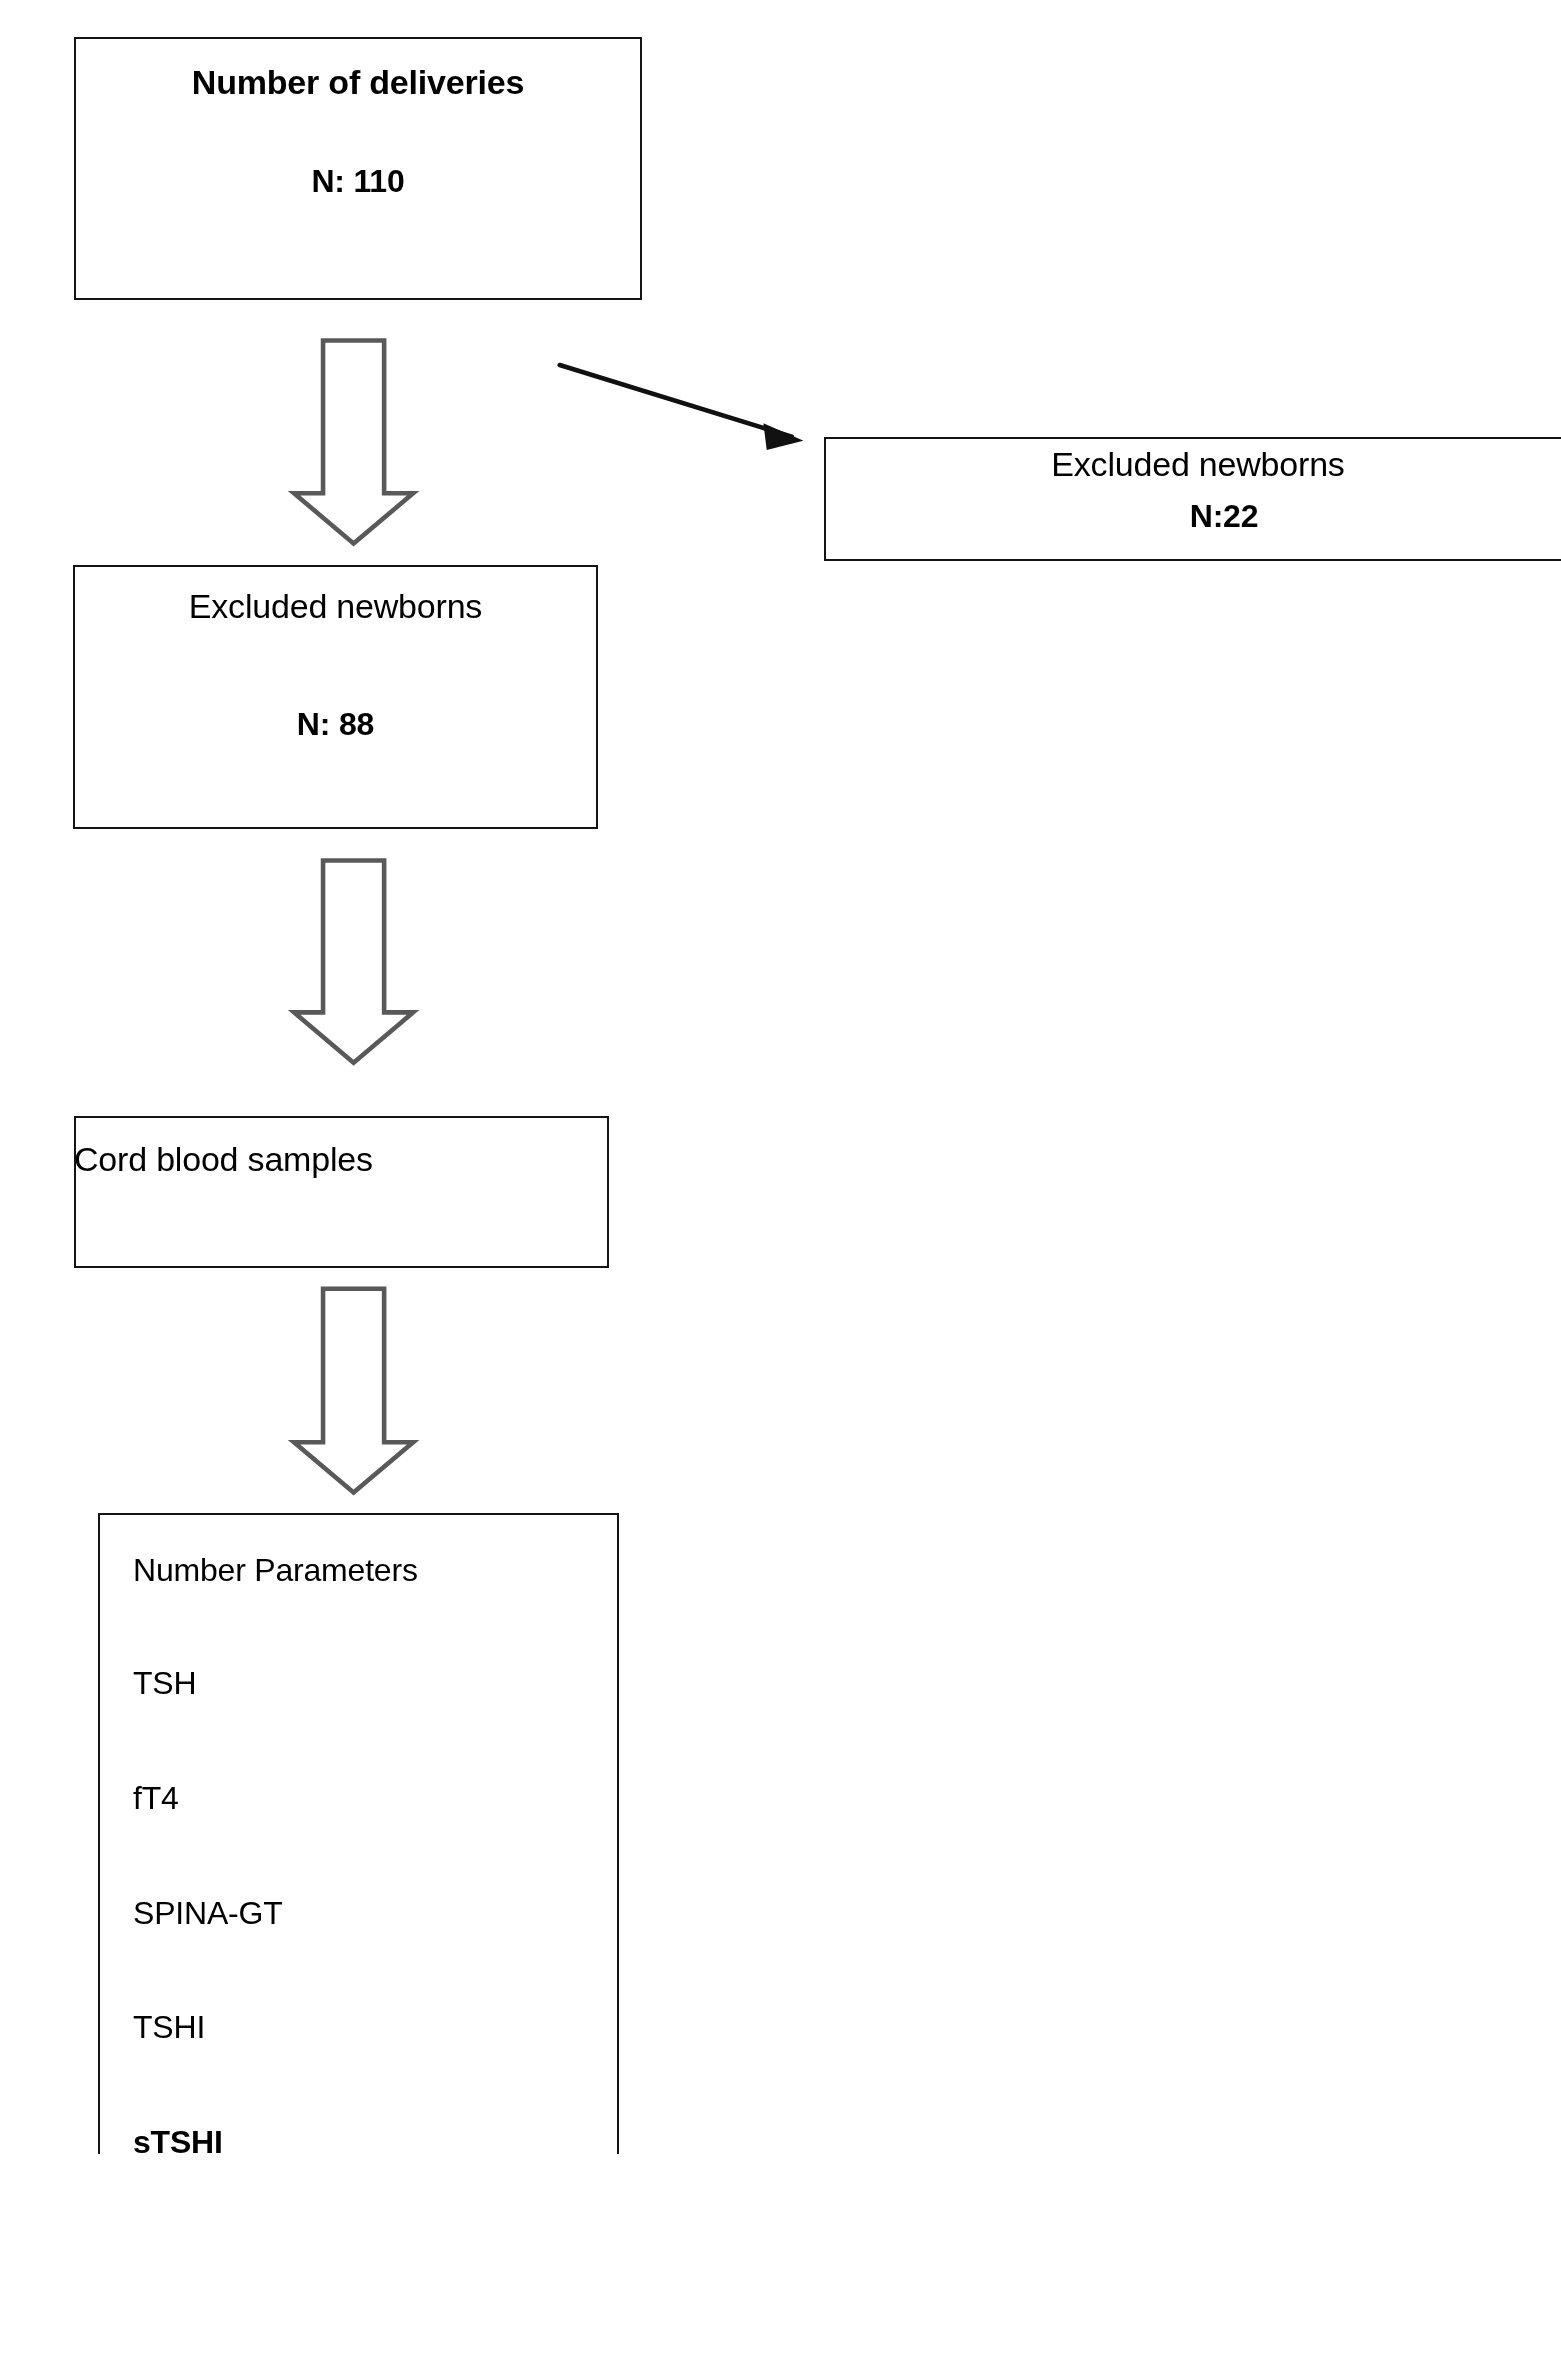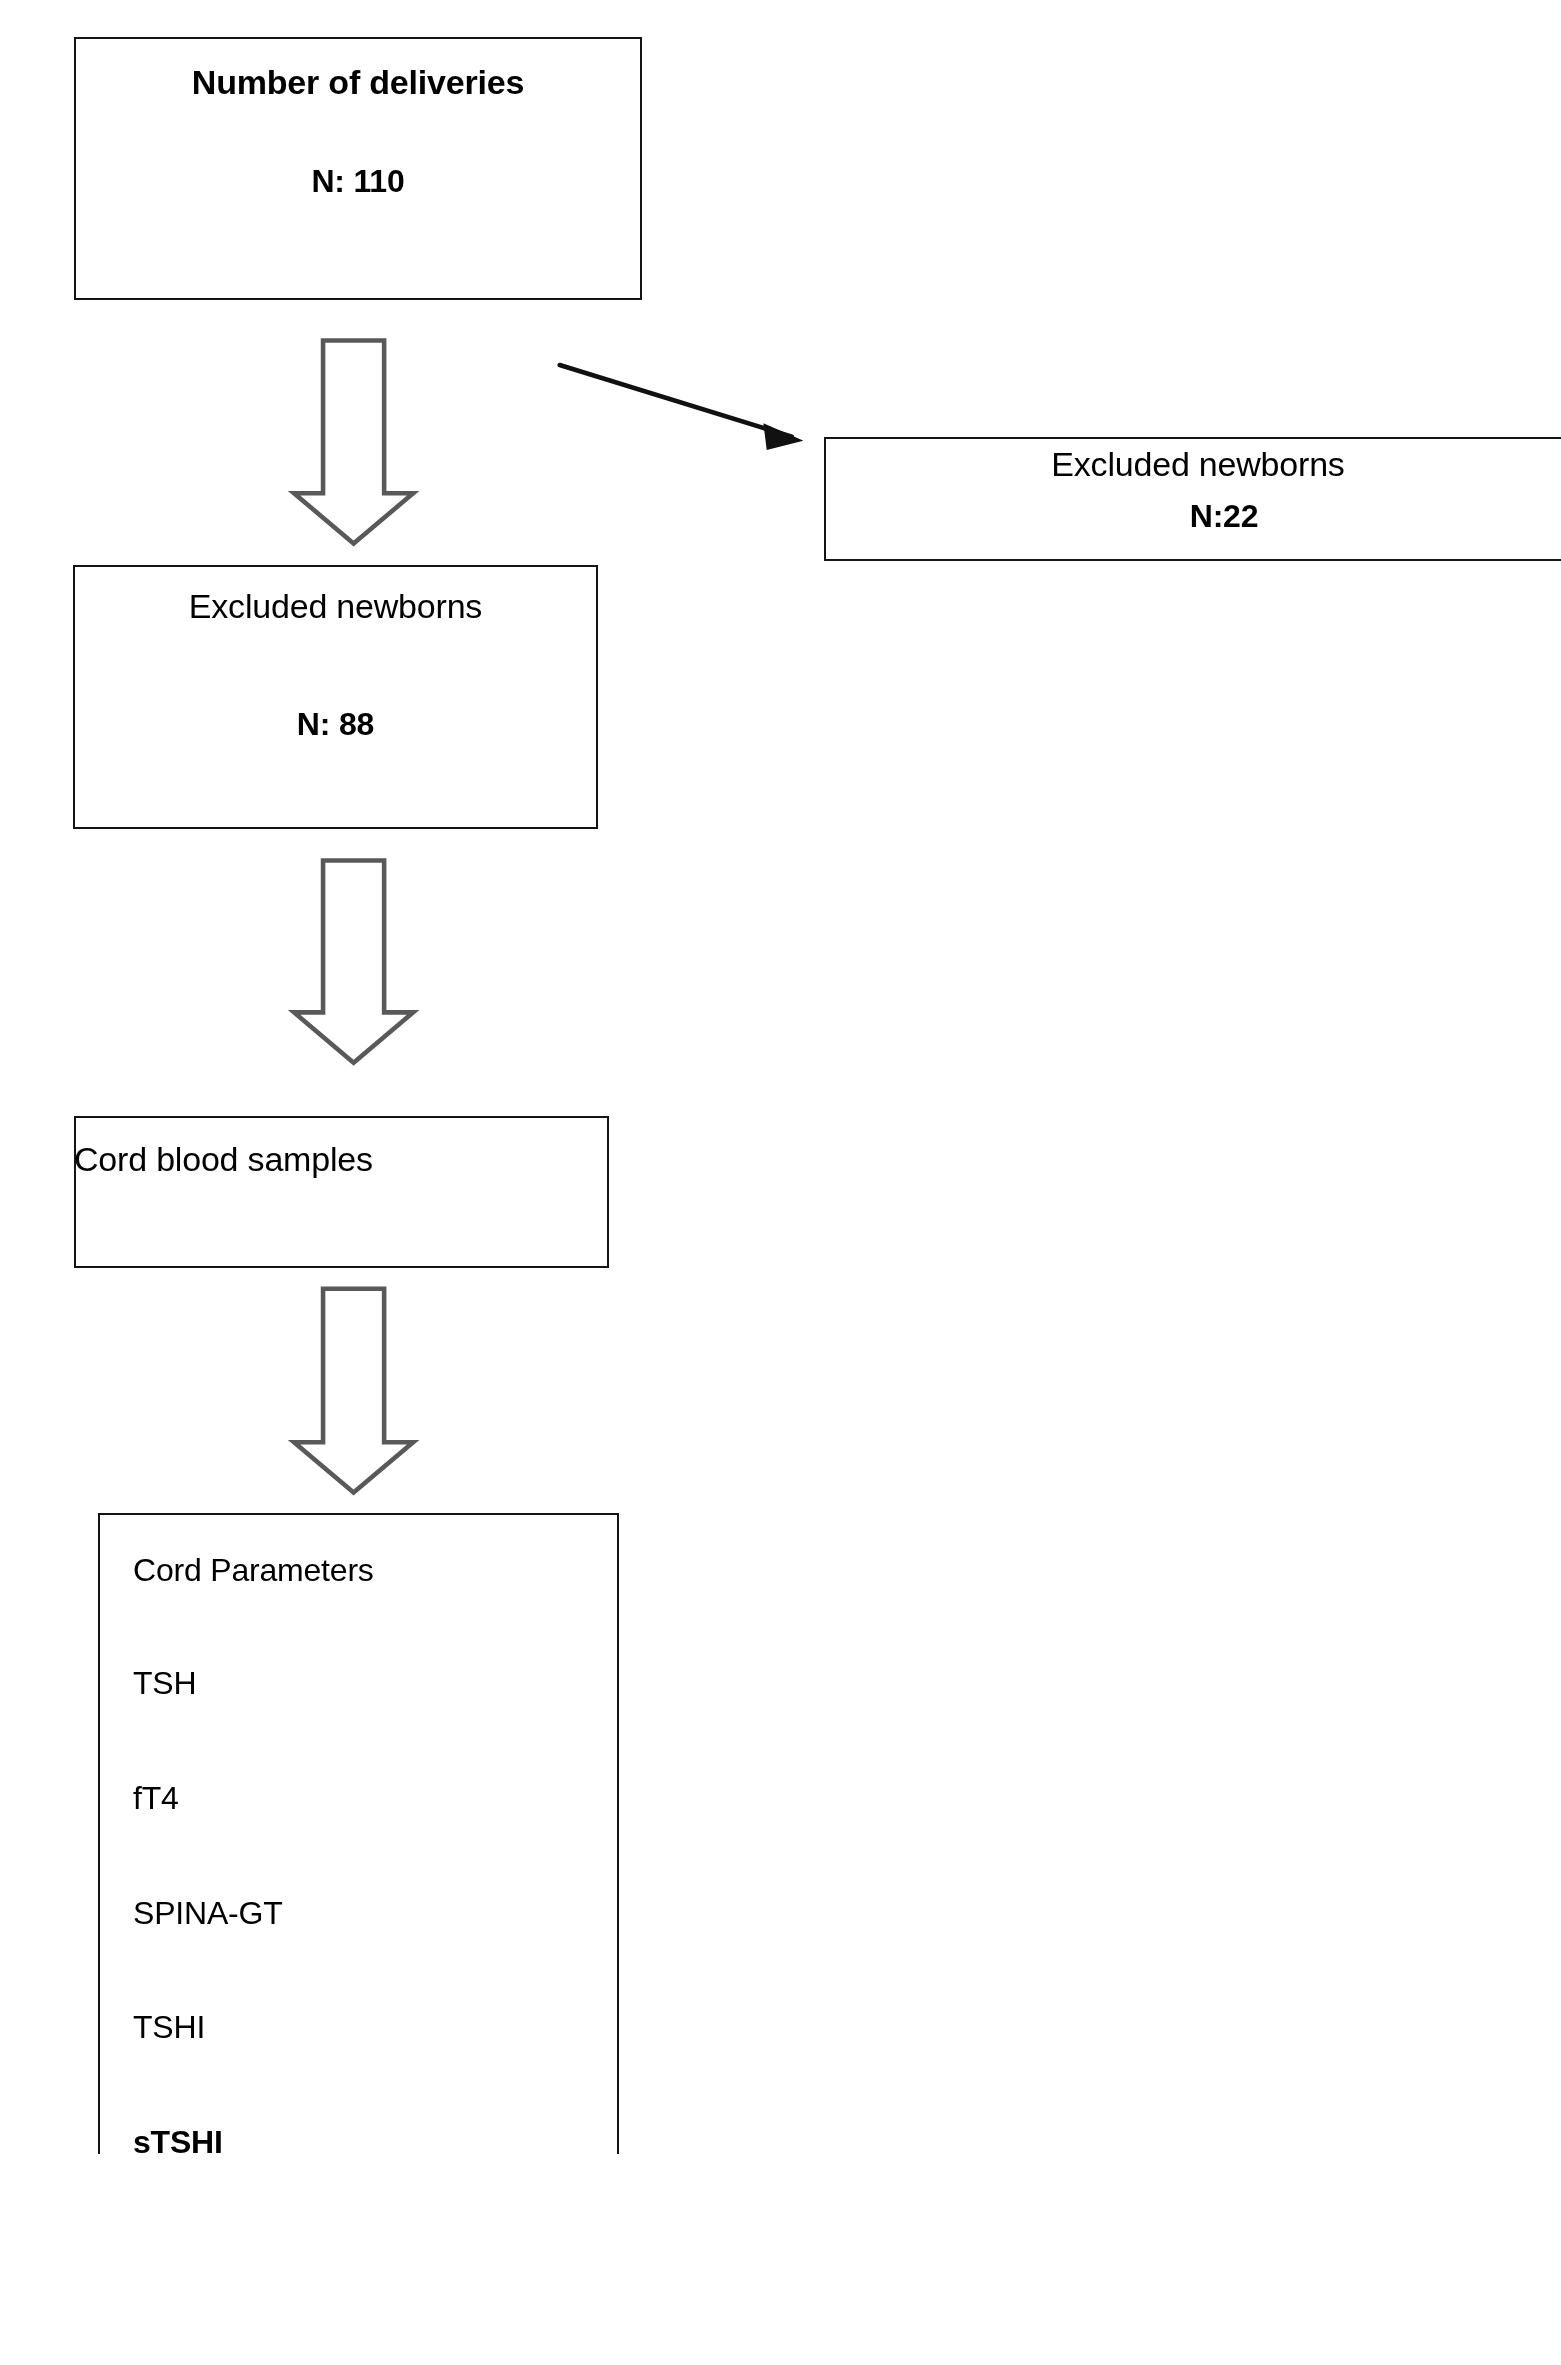--- a/index.html
+++ b/index.html
@@ -78,21 +78,21 @@
   </div>
   <div class="node-text title-reg" style="left:37px; top:589px; width:525px; text-align:center;">Excluded newborns</div>
   <div class="node-text count-reg" style="left:37px; top:708px; width:525px; text-align:center;">N: 88</div>
 
   <div class="node-box" style="left:38px; top:1116px; width:535px; height:152px;">
   </div>
   <div class="node-text title-reg" style="left:38px; top:1142px; width:535px; ">Cord blood samples</div>
 
   <div class="node-box" style="left:62px; top:1513px; width:521px; height:812px;">
   </div>
-  <div class="node-text param-reg" style="left:97px; top:1554px;">Cord Parameters</div>
+  <div class="node-text param-reg" style="left:97px; top:1554px;">Number Parameters</div>
 
   <div class="node-text param-reg" style="left:97px; top:1667px;">TSH</div>
   <div class="node-text param-reg" style="left:97px; top:1782px;">fT4</div>
   <div class="node-text param-reg" style="left:97px; top:1897px;">SPINA-GT</div>
   <div class="node-text param-reg" style="left:97px; top:2011px;">TSHI</div>
   <div class="node-text param-reg" style="left:97px; top:2126px;font-weight:bold;">sTSHI</div>
   <div class="node-text param-reg" style="left:97px; top:2241px;">BPA</div>
 
   <svg class="svg-layer" viewBox="0 0 2046 3099">
 

